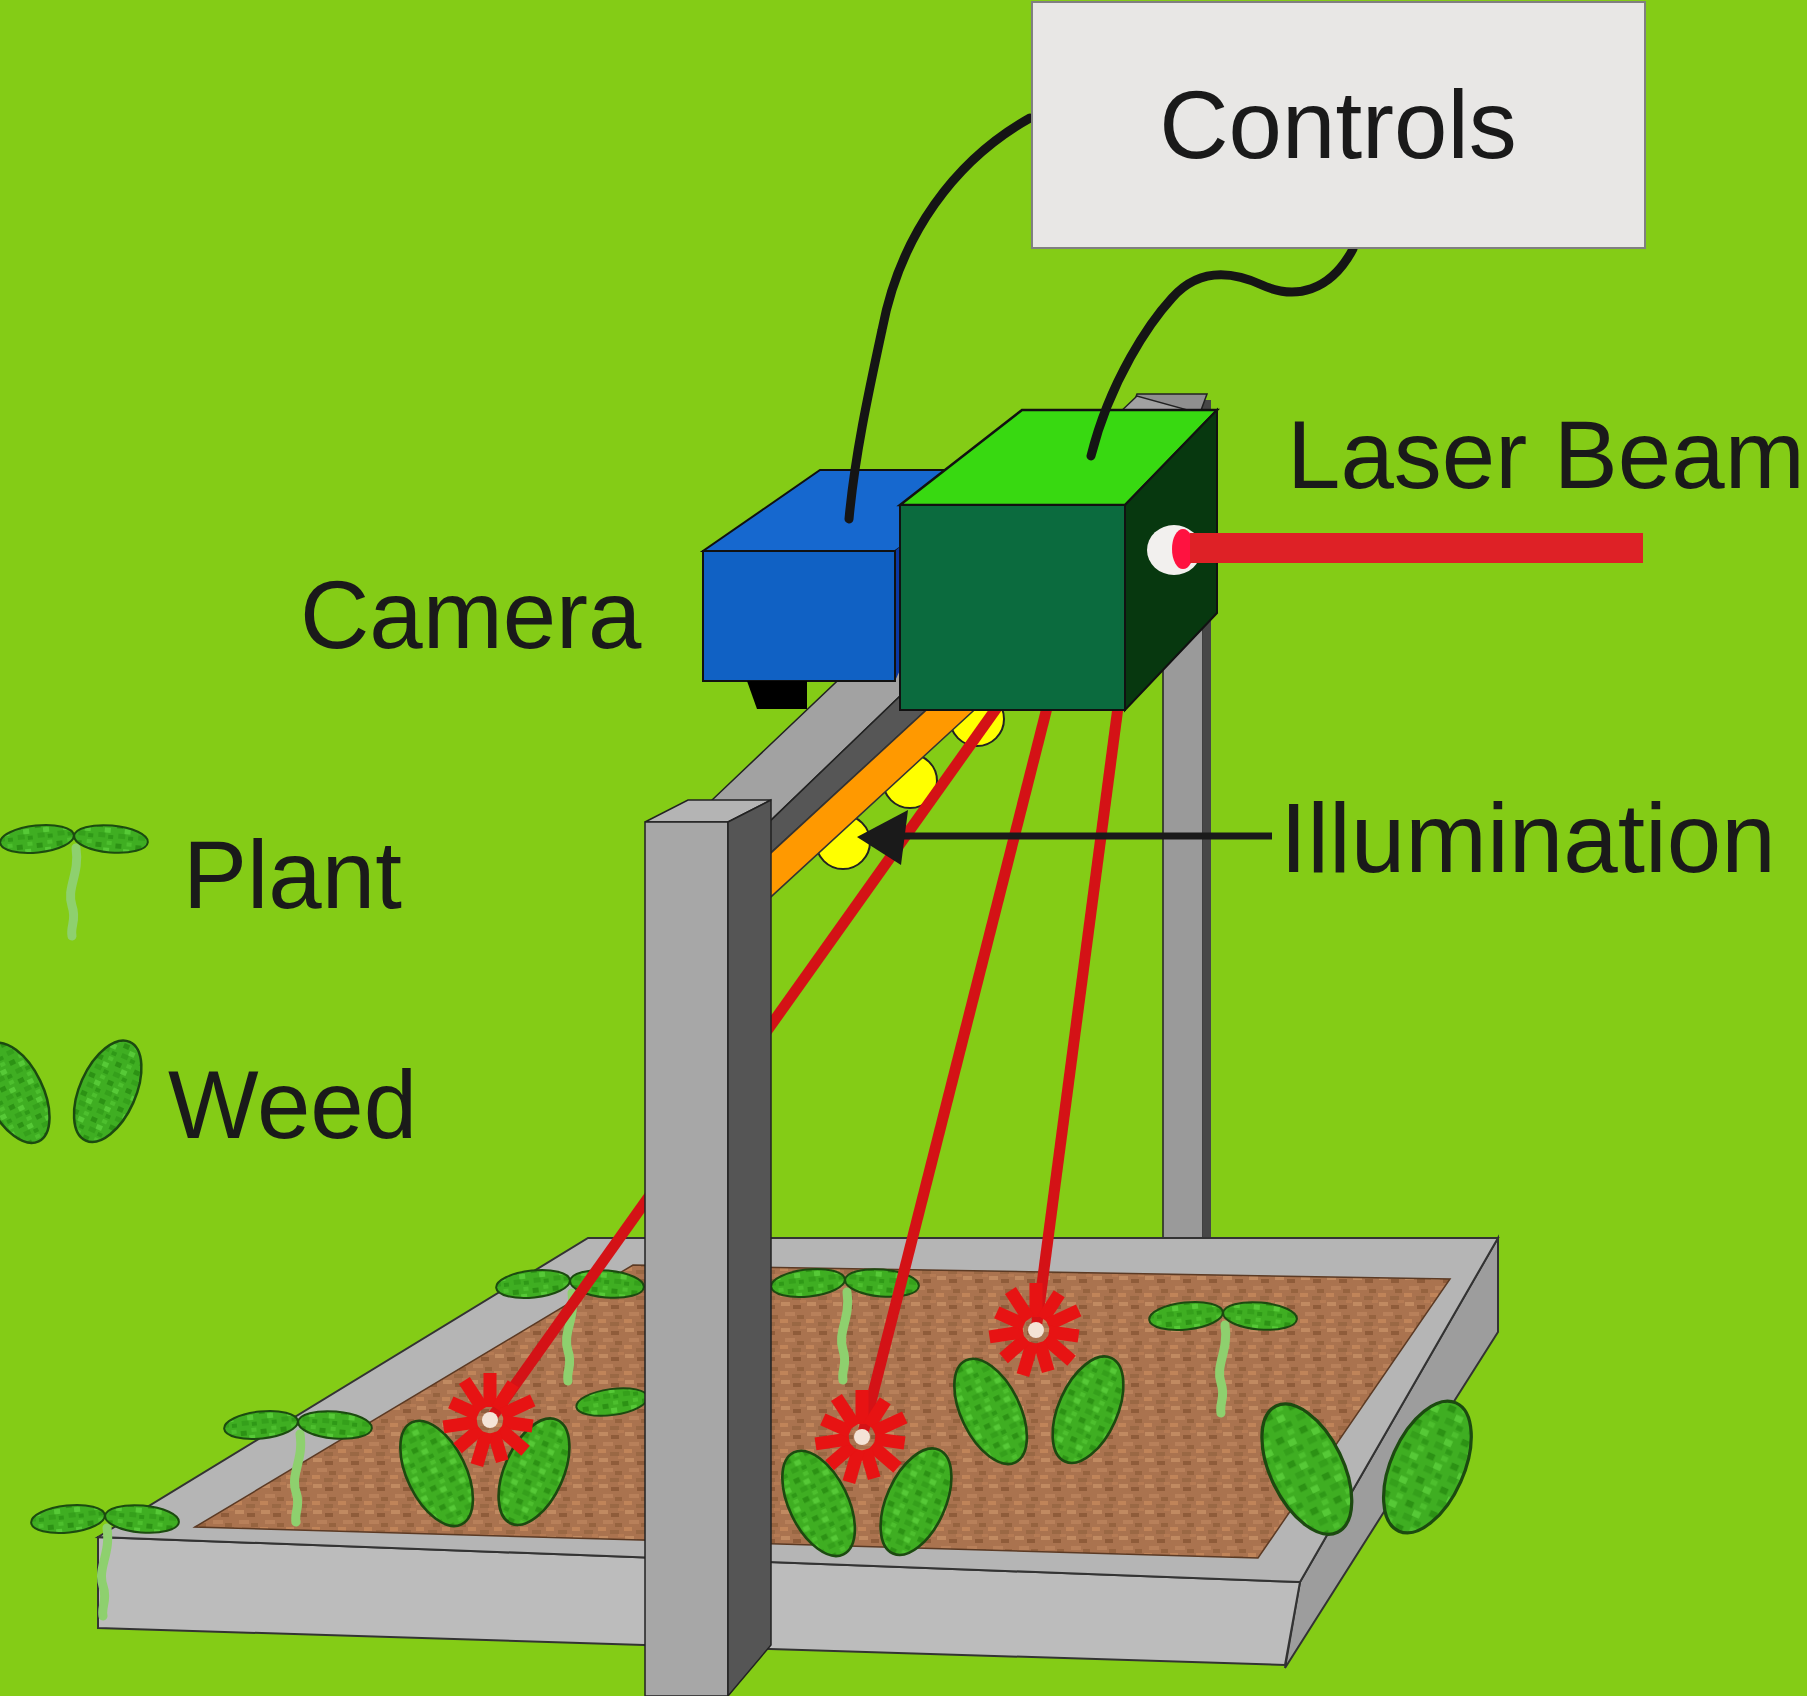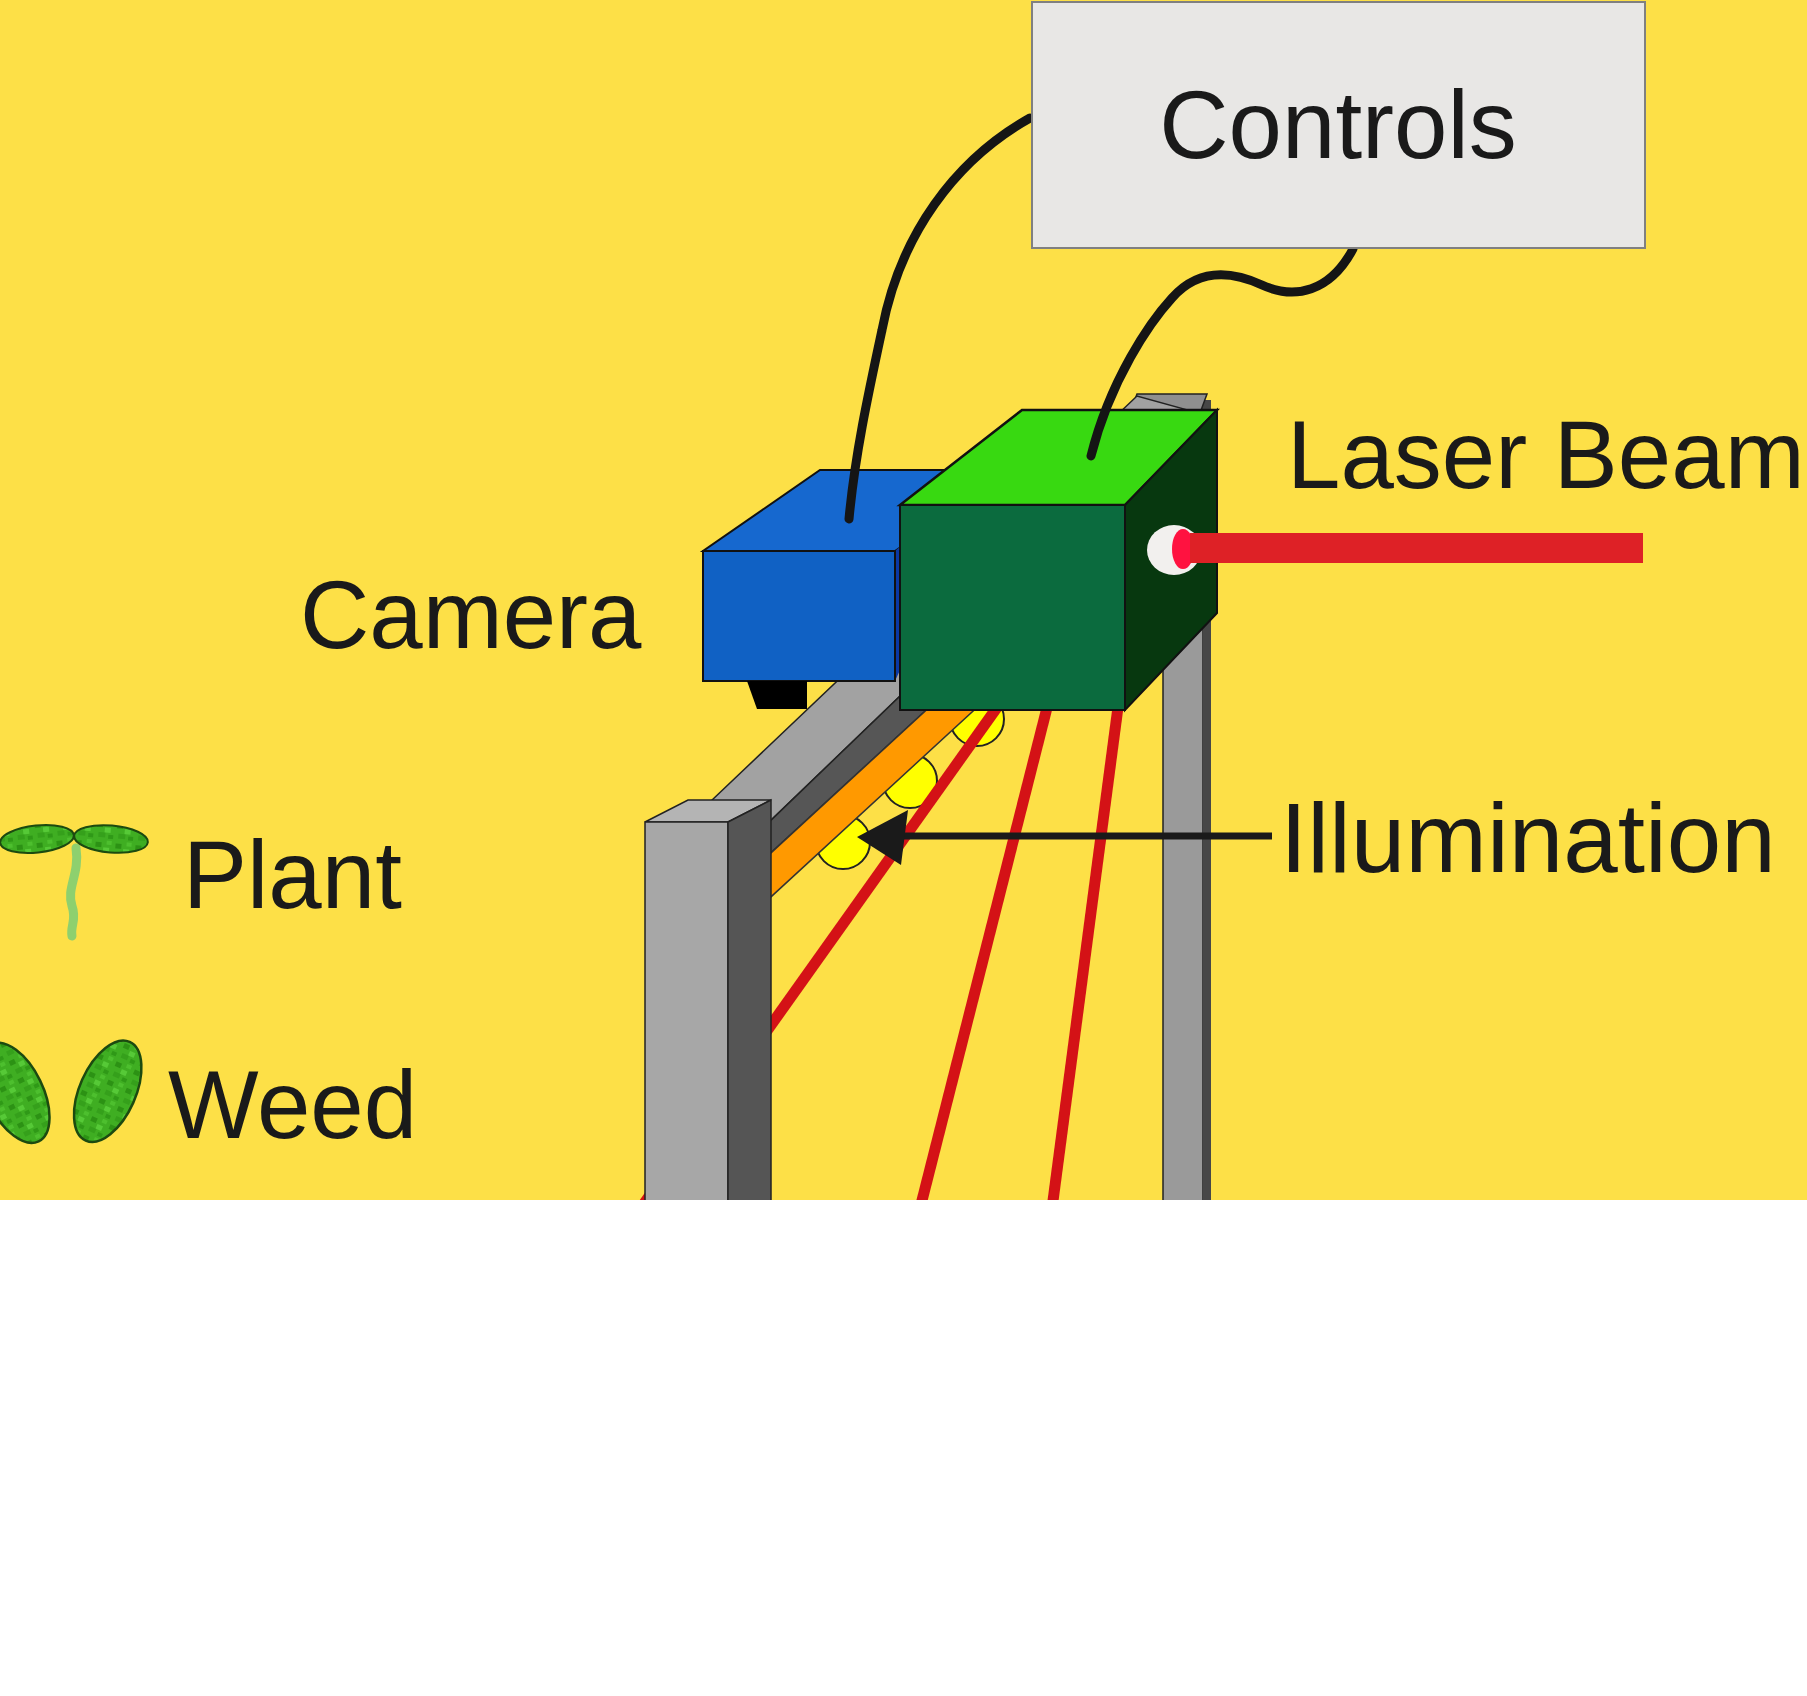--- a/index.html
+++ b/index.html
@@ -1,16 +1,16 @@
 <!DOCTYPE html>
 <html><head>
 <meta charset="utf-8">
 <style>
   html,body{margin:0;padding:0;background:#ffffff;}
-  #stage{position:relative;width:1807px;height:1200px;background:#fde047;overflow:hidden;
+  #stage{position:relative;width:1807px;height:1696px;background:#84cc16;overflow:hidden;
          font-family:"Liberation Sans", sans-serif;}
   svg{position:absolute;left:0;top:0;}
   text{font-family:"Liberation Sans", sans-serif;fill:#1a1a1a;}
 </style>
 </head>
 <body>
 
 <div id="stage">
 <svg id="scene" width="1807" height="1696" viewBox="0 0 1807 1696">
   <defs>

